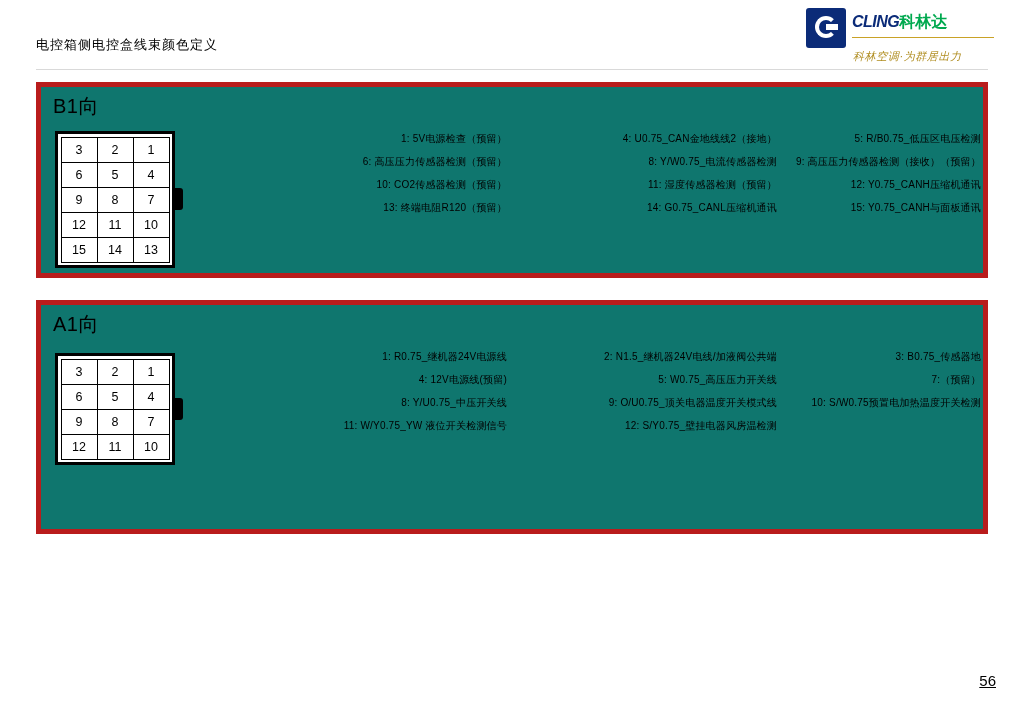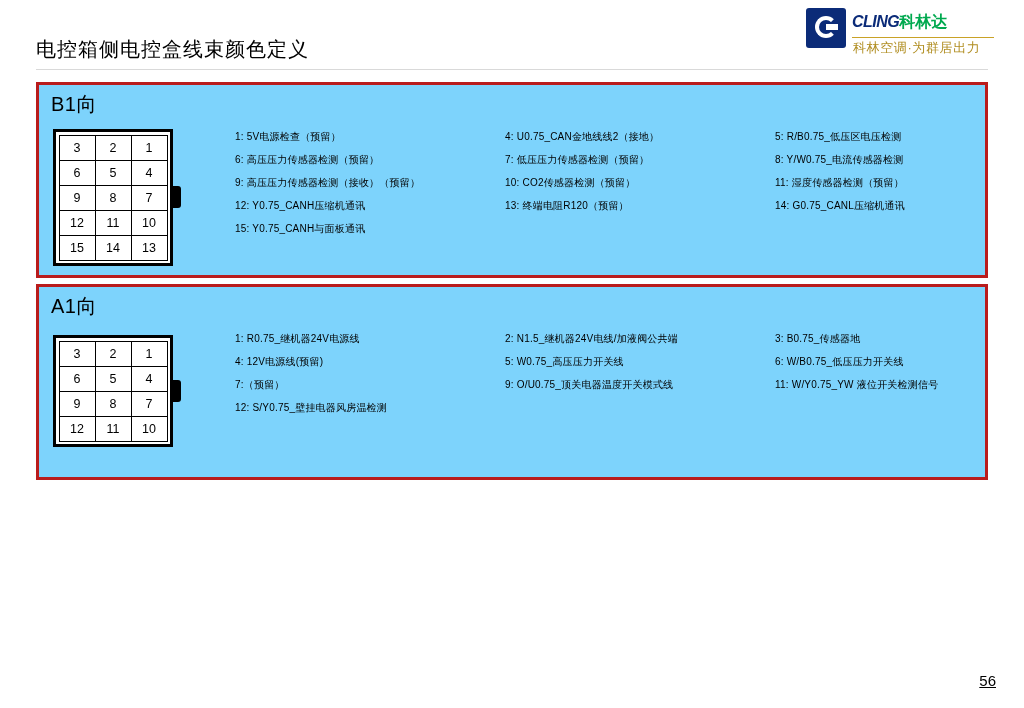--- a/index.html
+++ b/index.html
@@ -22,21 +22,21 @@
     left: 0;
     top: 0;
     width: 1024px;
     height: 72px;
     box-sizing: border-box;
   }
   .header-title {
     position: absolute;
     left: 36px;
     top: 36px;
-    font-size: 20px;
+    font-size: 13px;
     letter-spacing: 1px;
     white-space: nowrap;
   }
   .header-rule {
     position: absolute;
     left: 36px;
     top: 69px;
     width: 952px;
     height: 1px;
     background: #d9d9d9;
@@ -92,45 +92,47 @@
   }
   .logo-word .cn {
     color: #00a94f;
     font-style: normal;
     font-weight: bold;
     letter-spacing: 0;
   }
   .logo-sub {
     position: absolute;
     left: 47px;
-    top: 31px;
-    font-size: 13px;
+    top: 41px;
+    font-size: 11px;
     color: #b08d20;
     letter-spacing: 0.6px;
     white-space: nowrap;
+    font-style: italic;
   }
   .logo-rule {
     position: absolute;
     left: 46px;
     top: 29px;
     width: 142px;
     height: 1px;
     background: #c9a227;
   }
 
   
   .panel {
     position: absolute;
     left: 36px;
     box-sizing: border-box;
-    border: 3px solid #b91c1c;
-    background: #7dd3fc;
+    border: 5px solid #b91c1c;
+    background: #0f766e;
+    text-align: right;
   }
   #panel-b { top: 82px; width: 952px; height: 196px; }
-  #panel-a { top: 284px; width: 952px; height: 196px; }
+  #panel-a { top: 300px; width: 952px; height: 234px; }
 
   .panel-label {
     position: absolute;
     left: 12px;
     top: 6px;
     font-size: 20px;
     letter-spacing: 0.5px;
   }
 
   
@@ -242,21 +244,20 @@
       </div>
       <div class="conn-tab"></div>
     </div>
   </div>
 
   <div class="pins">
     <div class="pin">1: 5V电源检查（预留）</div>
     <div class="pin">4: U0.75_CAN金地线线2（接地）</div>
     <div class="pin">5: R/B0.75_低压区电压检测</div>
     <div class="pin">6: 高压压力传感器检测（预留）</div>
-    <div class="pin">7: 低压压力传感器检测（预留）</div>
     <div class="pin">8: Y/W0.75_电流传感器检测</div>
     <div class="pin">9: 高压压力传感器检测（接收）（预留）</div>
     <div class="pin">10: CO2传感器检测（预留）</div>
     <div class="pin">11: 湿度传感器检测（预留）</div>
     <div class="pin">12: Y0.75_CANH压缩机通讯</div>
     <div class="pin">13: 终端电阻R120（预留）</div>
     <div class="pin">14: G0.75_CANL压缩机通讯</div>
     <div class="pin">15: Y0.75_CANH与面板通讯</div>
   </div>
 </div>
@@ -283,21 +284,22 @@
       <div class="conn-tab"></div>
     </div>
   </div>
 
   <div class="pins">
     <div class="pin">1: R0.75_继机器24V电源线</div>
     <div class="pin">2: N1.5_继机器24V电线/加液阀公共端</div>
     <div class="pin">3: B0.75_传感器地</div>
     <div class="pin">4: 12V电源线(预留)</div>
     <div class="pin">5: W0.75_高压压力开关线</div>
-    <div class="pin">6: W/B0.75_低压压力开关线</div>
     <div class="pin">7:（预留）</div>
+    <div class="pin">8: Y/U0.75_中压开关线</div>
     <div class="pin">9: O/U0.75_顶关电器温度开关模式线</div>
+    <div class="pin">10: S/W0.75预置电加热温度开关检测</div>
     <div class="pin">11: W/Y0.75_YW 液位开关检测信号</div>
     <div class="pin">12: S/Y0.75_壁挂电器风房温检测</div>
   </div>
 </div>
 
 <div class="page-number">56</div>
 
 </body></html>

